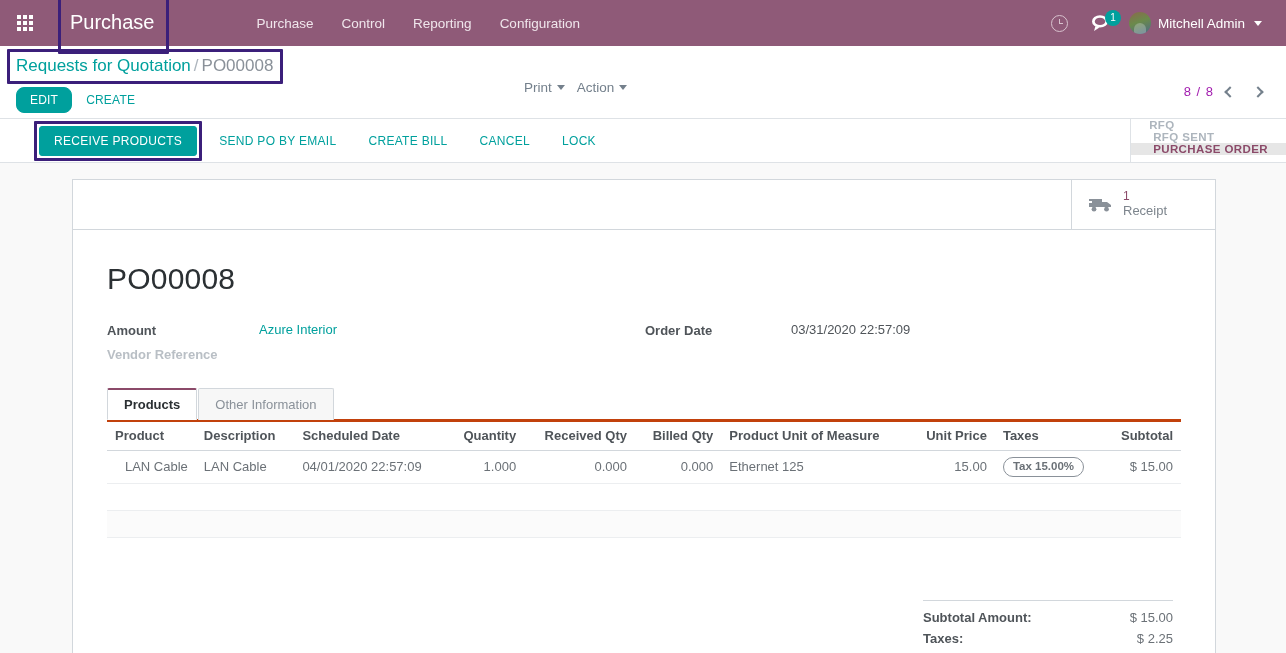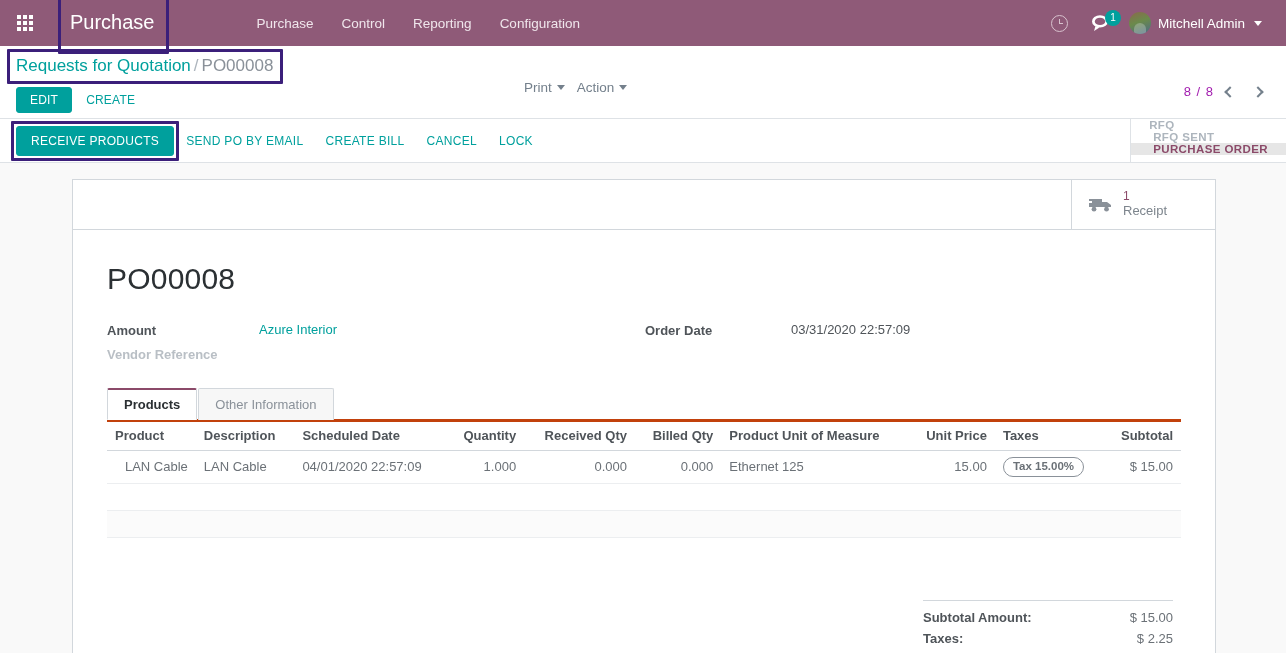--- a/index.html
+++ b/index.html
@@ -164,21 +164,21 @@
   .breadcrumb .bc-current { color: #8a9199; }
   .bc-annot { left: -3px; top: -5px; right: -4px; bottom: -5px; }
 
   .cp-buttons { margin-top: 8px; display: flex; align-items: center; gap: 6px; padding-left: 6px;}
   .btn-primary {
     background: #00a09d;
     color: #ffffff;
     border: 1px solid #00a09d;
     font-size: 12px;
     padding: 5px 13px;
-    border-radius: 3px;
+    border-radius: 8px;
     cursor: pointer;
     letter-spacing: .2px;
     font-family: inherit;
   }
   .btn-link {
     background: transparent;
     border: none;
     color: #00a09d;
     font-size: 12px;
     padding: 5px 8px;
@@ -234,22 +234,23 @@
   
   .statusbar-row {
     background: #ffffff;
     border-bottom: 1px solid #dee2e6;
     display: flex;
     align-items: stretch;
     height: 44px;
     position: relative;
   }
   .sb-buttons {
-    display: flex; align-items: center; gap: 2px;
+    display: flex; align-items: center; gap: 12px;
     padding-left: 16px;
+    margin-left: 23px;
   }
   .sb-btn-primary-wrap { position: relative; display: inline-flex; }
   .sb-btn-primary {
     background: #00a09d; color: #fff;
     border: 1px solid #00a09d;
     font-size: 12px; padding: 7px 14px;
     border-radius: 3px; cursor: pointer;
     letter-spacing: .3px; white-space: nowrap;
     font-family: inherit;
   }

